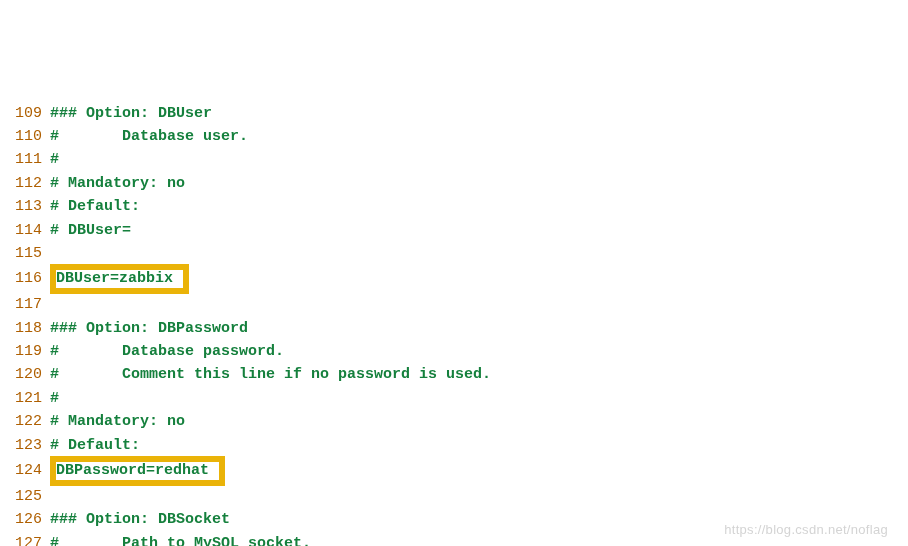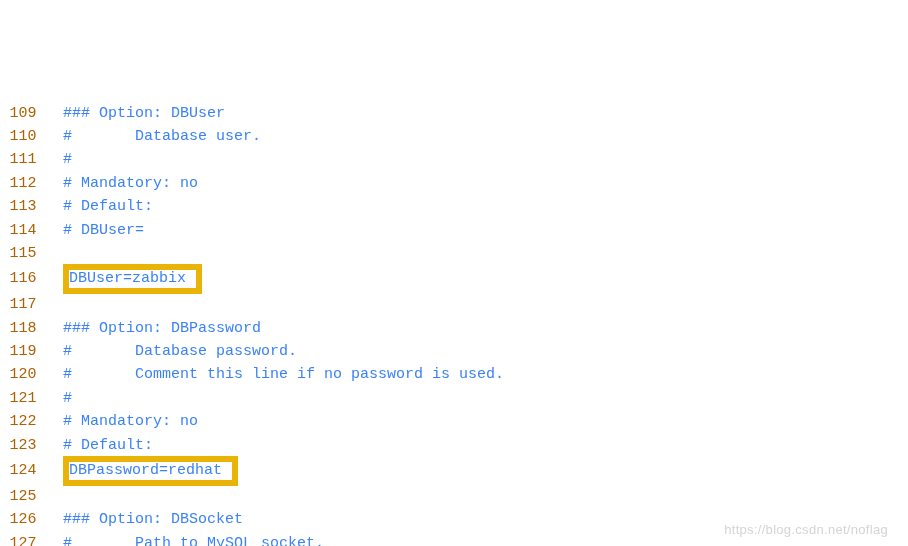--- a/index.html
+++ b/index.html
@@ -16,26 +16,27 @@
       height: 546px;
       box-sizing: border-box;
       overflow: hidden;
     }
     .line {
       display: block;
     }
     .lineno {
       display: inline-block;
       width: 38px;
-      text-align: center;
+      text-align: right;
       color: #af5f00;
-      margin-right: 21px;
+      margin-right: 8px;
     }
     .code {
-      color: #3b82f6;
+      color: #15803d;
+      font-weight: bold;
     }
     .hl {
       border: 6px solid #eab308;
       padding: 0 1px 0 0;
       display: inline-block;
       line-height: 1.2;
       margin-top: -1px;
       margin-bottom: -1px;
     }
     .watermark {

